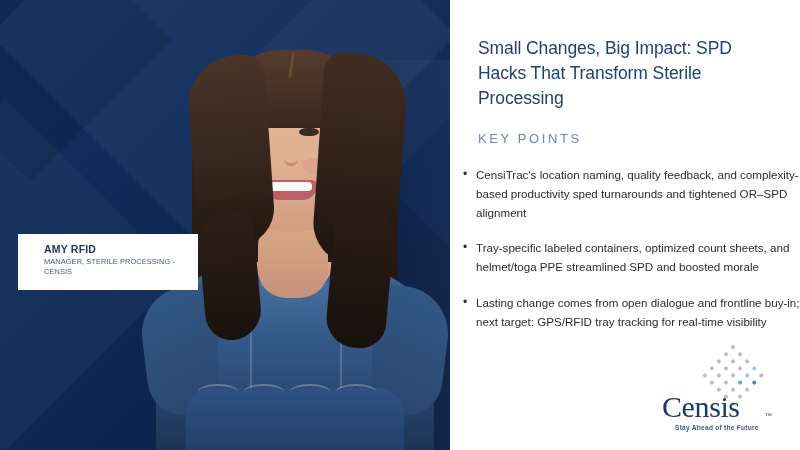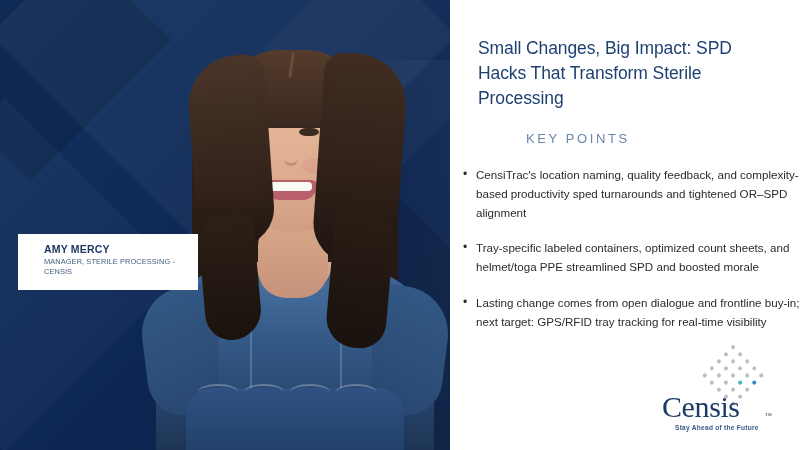--- a/index.html
+++ b/index.html
@@ -271,21 +271,20 @@
   .title {
     position:absolute; left:28px; top:36px; width:304px;
     font-size:17.5px; line-height:1.42; color:#1f4171;
     font-weight:normal; letter-spacing:-0.1px;
     font-family:"Liberation Sans", sans-serif;
   }
   .kicker {
     position:absolute; left:28px; top:131px;
     font-size:13px; color:#6a87aa; letter-spacing:2.6px;
     font-family:"Liberation Sans", sans-serif;
-    margin-left:48px;
   }
   .bullets {
     position:absolute; left:6px; top:166px; width:344px;
     list-style:none;
   }
   .bullets li {
     position:relative;
     padding-left:20px; margin-bottom:17px;
     font-size:11.6px; line-height:1.62; color:#2b2b2b;
     font-family:"Liberation Sans", sans-serif;
@@ -369,21 +368,21 @@
         </div>
       <div class="p-hair-top"></div>
       <div class="p-part"></div>
       <div class="p-hair-front-l"></div>
       <div class="p-hair-front-r"></div>
       <div class="p-hair-drape-l"></div>
       <div class="p-hair-drape-r"></div>
     </div>
 
     <div class="name-card">
-      <div class="nm">AMY MERCY</div>
+      <div class="nm">AMY RFID</div>
       <div class="rl">MANAGER, STERILE PROCESSING -</div>
       <div class="rl" style="margin-top:0;">CENSIS</div>
     </div>
   </div>
 
   <div class="right-panel">
 
     <div class="title">Small Changes, Big Impact: SPD Hacks That Transform Sterile Processing</div>
 
     <div class="kicker">KEY POINTS</div>

